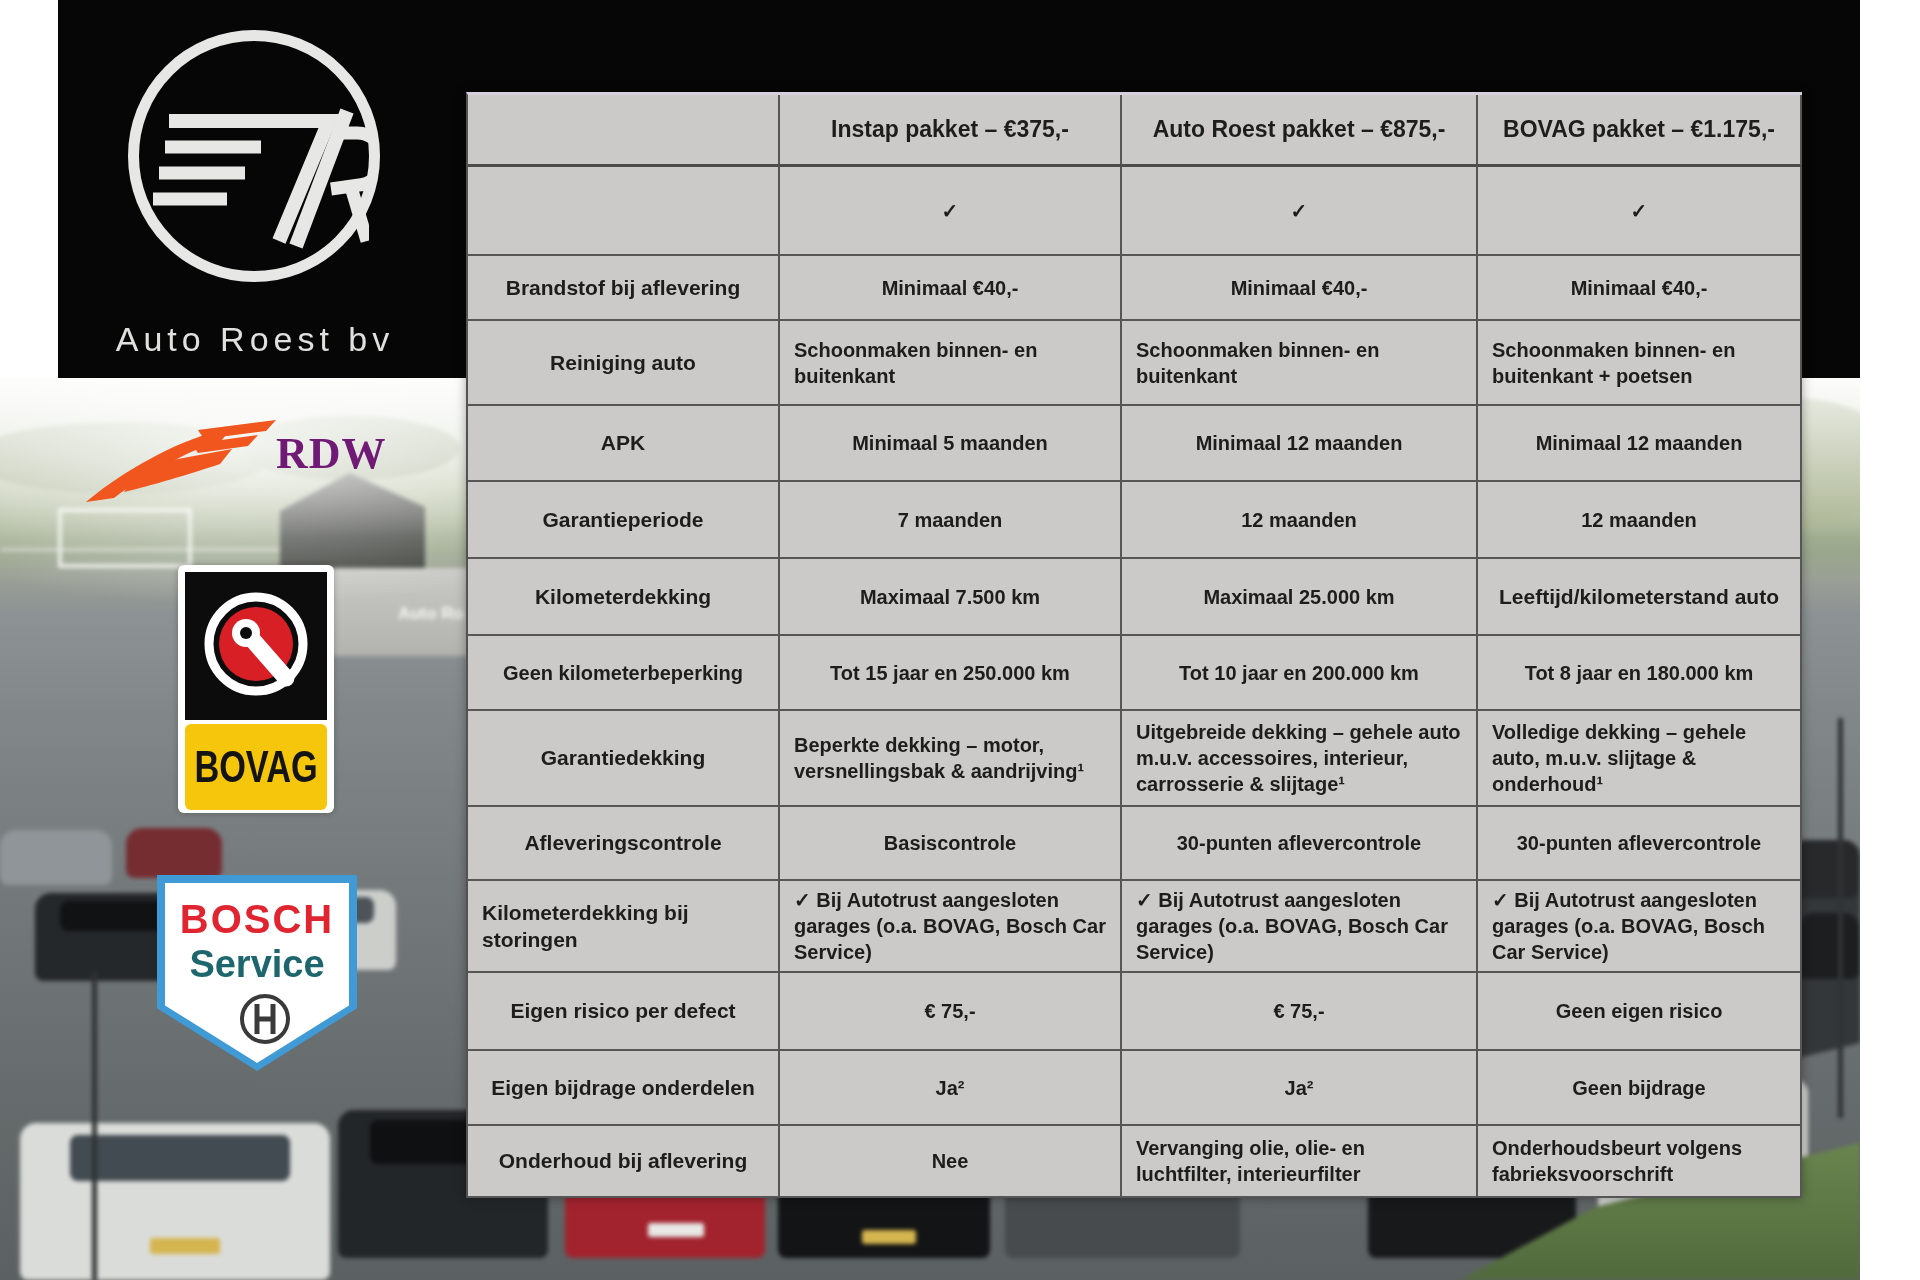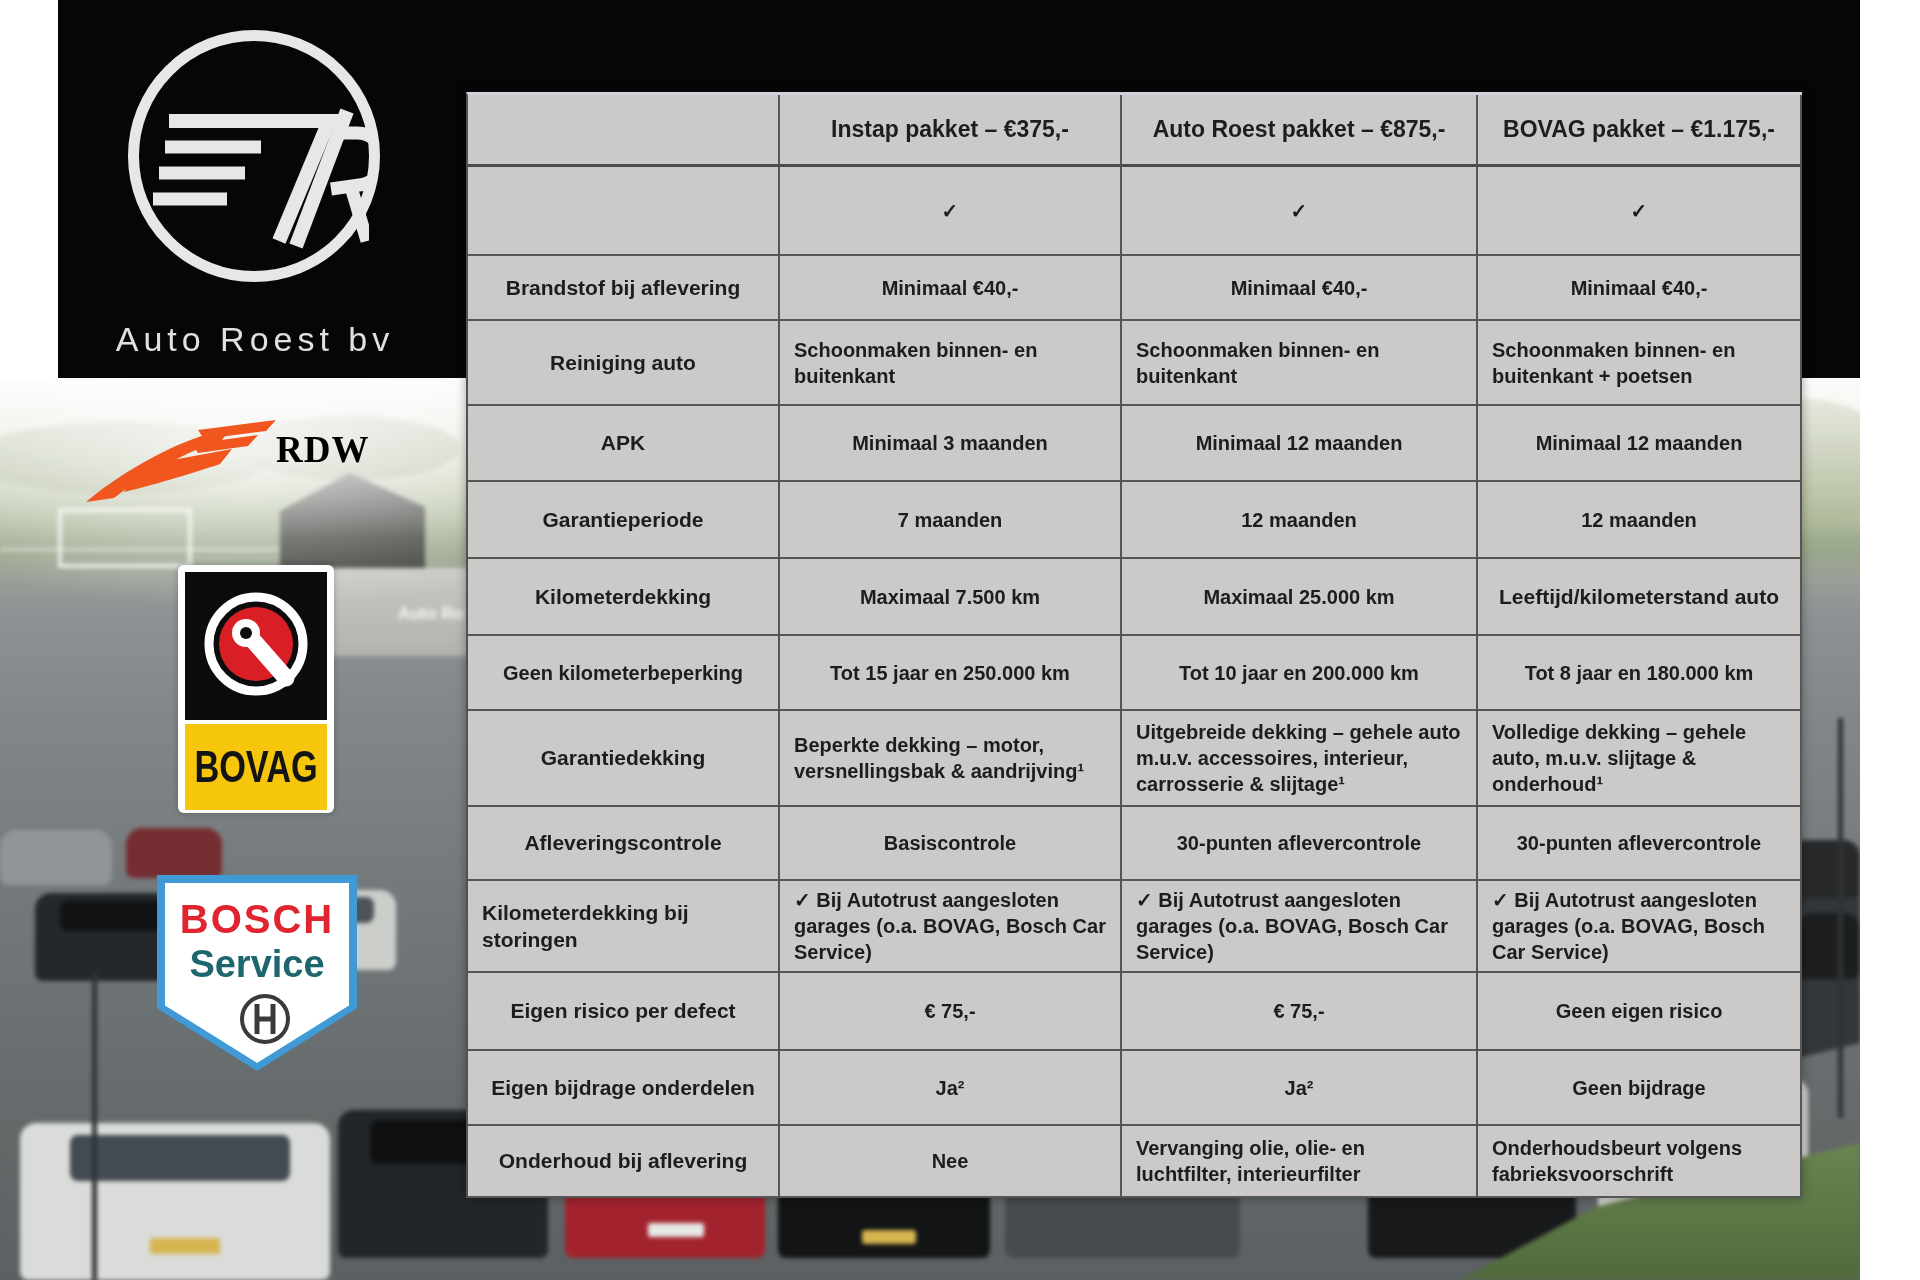--- a/index.html
+++ b/index.html
@@ -39,26 +39,26 @@
 
   
   .brand-circle{position:absolute;left:128px;top:30px;width:252px;height:252px;border:11px solid #e7e7e5;
        border-radius:50%;box-sizing:border-box;}
   .brand-name{position:absolute;left:55px;top:320px;width:400px;text-align:center;color:#e0e0de;
        font-size:34px;font-weight:normal;letter-spacing:5px;}
 
   
   .rdw{position:absolute;left:80px;top:418px;width:340px;height:100px;}
   .rdw-text{position:absolute;left:196px;top:10px;font-family:"Liberation Serif",serif;font-weight:bold;
-       font-size:37px;color:#000000;letter-spacing:1px;}
+       font-size:44px;color:#701a75;letter-spacing:1px;}
 
   
   .bovag{position:absolute;left:178px;top:565px;width:156px;height:248px;background:#ffffff;
        border-radius:6px;padding:7px;box-sizing:border-box;box-shadow:0 0 6px rgba(0,0,0,.25);}
-  .bovag-yellow{width:142px;height:86px;background:#f6c60d;display:flex;align-items:center;justify-content:center;}
+  .bovag-yellow{width:142px;height:86px;background:#f6c60d;display:flex;align-items:center;justify-content:center;border-radius:6px;}
   .bovag-word{font-size:44px;font-weight:bold;color:#141414;transform:scaleX(.78);letter-spacing:0px;}
 
   
   .bosch{position:absolute;left:157px;top:875px;width:200px;height:196px;
        clip-path:polygon(0 0,100% 0,100% 68%,50% 100%,0 68%);background:#3f9ad6;}
   .bosch-inner{position:absolute;left:8px;top:8px;width:184px;height:180px;
        clip-path:polygon(0 0,100% 0,100% 68%,50% 100%,0 68%);background:#ffffff;}
   .bosch-line1{position:absolute;left:0;top:14px;width:100%;text-align:center;font-weight:bold;
        font-size:40px;color:#e02530;letter-spacing:2px;}
   .bosch-line2{position:absolute;left:0;top:60px;width:100%;text-align:center;font-weight:bold;
@@ -222,21 +222,21 @@
     <div class="cell">
       <span>Schoonmaken binnen- en buitenkant</span>
     </div>
     <div class="cell">
       <span>Schoonmaken binnen- en buitenkant + poetsen</span>
     </div>
     <div class="cell label">
       <span>APK</span>
     </div>
     <div class="cell">
-      <span>Minimaal 3 maanden</span>
+      <span>Minimaal 5 maanden</span>
     </div>
     <div class="cell">
       <span>Minimaal 12 maanden</span>
     </div>
     <div class="cell">
       <span>Minimaal 12 maanden</span>
     </div>
     <div class="cell label">
       <span>Garantieperiode</span>
     </div>

